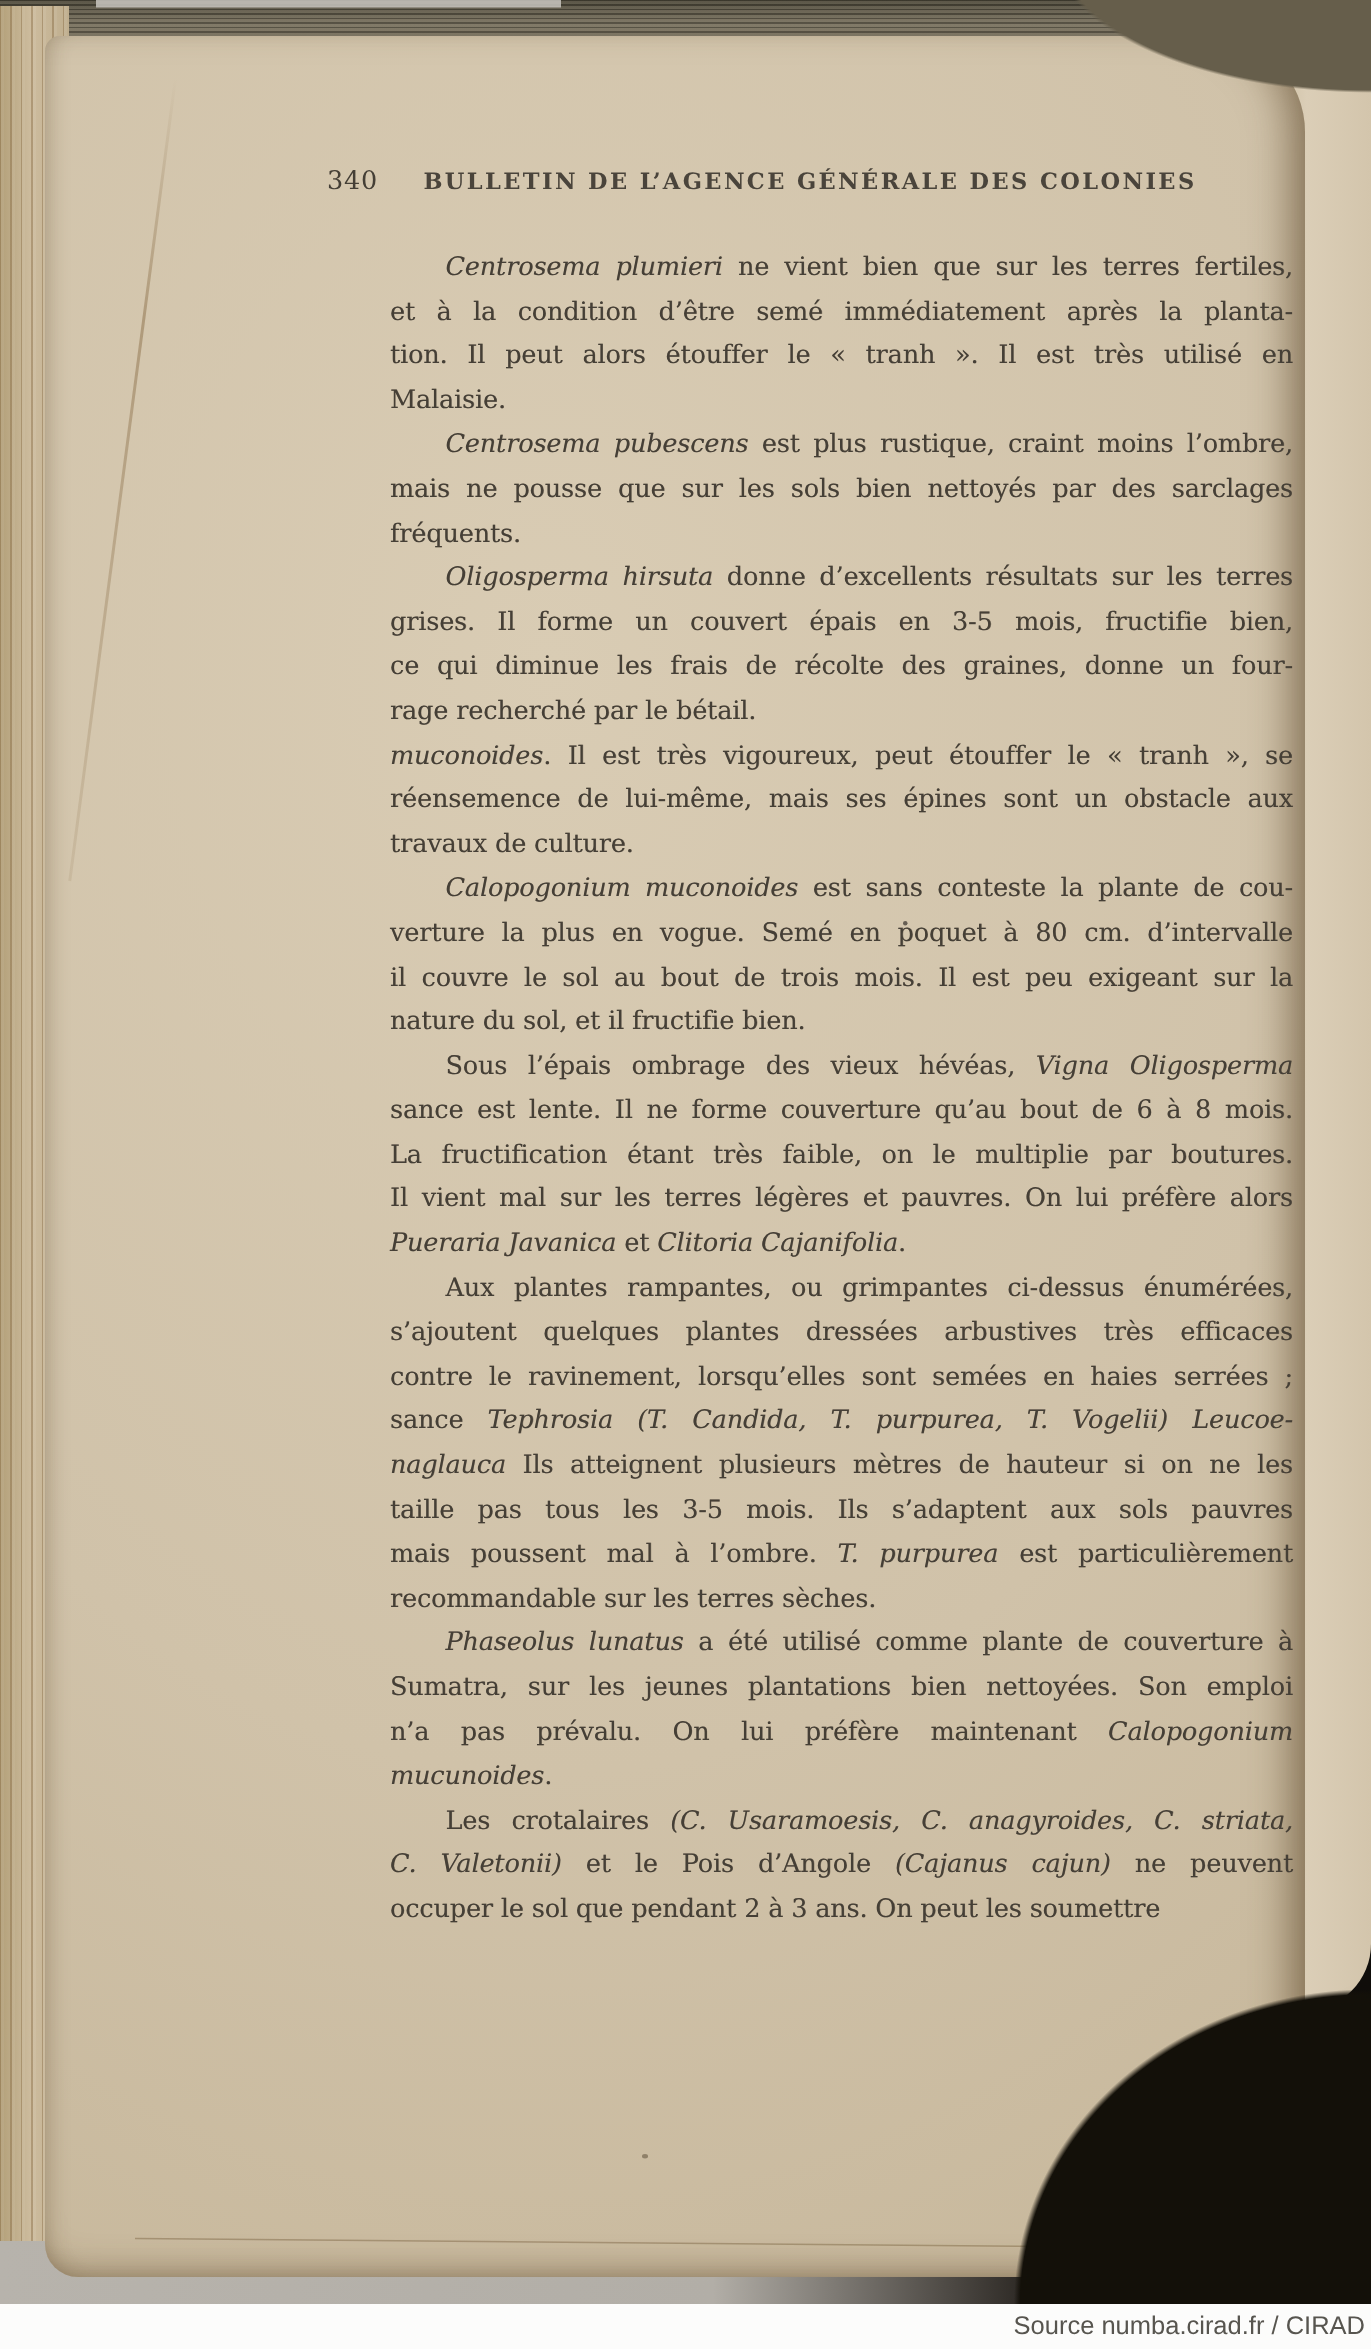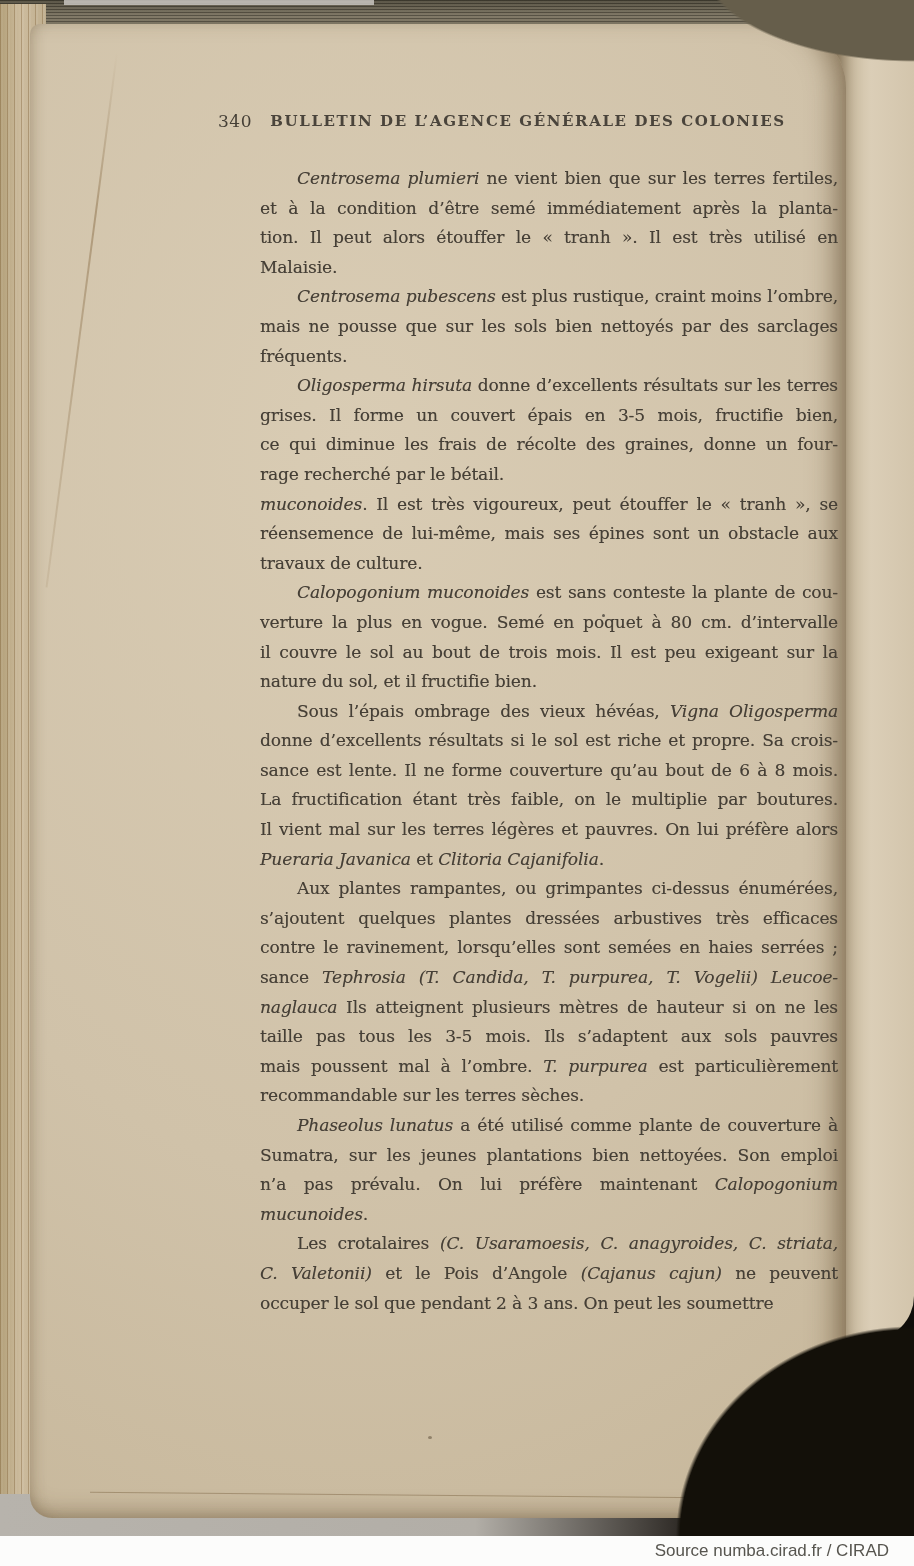--- a/index.html
+++ b/index.html
@@ -34,20 +34,21 @@
   }
   
   .main-page{
     position:absolute;left:30px;top:24px;width:816px;height:1494px;z-index:3;
     background:radial-gradient(120% 90% at 40% 28%,#d9ccb4 0%,#d0c2a9 55%,#c5b598 100%);
     border-radius:10px 64px 130px 22px;
     box-shadow:
       inset -24px 0 28px -14px rgba(80,58,30,.55),
       inset 0 -16px 24px -14px rgba(80,58,30,.40),
       inset 10px 0 16px -10px rgba(80,58,30,.30);
+    padding-left: 24px;
   }
   
   .fold-line{
     position:absolute;left:86px;top:28px;width:2px;height:540px;z-index:4;
     background:linear-gradient(rgba(130,100,60,0),rgba(130,100,60,.45) 30%,rgba(130,100,60,.12));
     transform:rotate(7.5deg);transform-origin:top center;
   }
   
   .bottom-edge-line{
     position:absolute;left:60px;bottom:22px;width:720px;height:1px;z-index:4;
@@ -65,21 +66,21 @@
   }
   
   .bottom-shadow{
     position:absolute;left:0;bottom:30px;width:100%;height:42px;z-index:2;
     background:linear-gradient(90deg,#b7b3ac 0%,#b2aea7 52%,#1a1612 78%,#14110d 100%);
   }
   
   .watermark-bar{
     position:absolute;left:0;bottom:0;width:100%;height:30px;z-index:6;
     background:#fcfcfb;display:flex;align-items:center;justify-content:flex-end;
-    padding-right:25px;box-sizing:border-box;
+    padding-right:4px;box-sizing:border-box;
   }
   .watermark-text{font-family:"Liberation Sans",sans-serif;font-size:17px;color:#57554f;}
 
   
   .text-area{position:absolute;left:188px;top:86px;right:8px;z-index:5;color:#453f36;}
   .page-head{position:relative;height:22px;margin-bottom:32px;}
   .page-number{position:absolute;left:0;top:0;font-size:17px;line-height:22px;letter-spacing:.5px;}
   .running-header{
     display:block;text-align:center;font-size:15px;line-height:22px;
     font-weight:700;letter-spacing:1.6px;color:#4a443b;
@@ -141,21 +142,20 @@
             <div class="line last"><span>travaux de culture.</span></div>
           </div>
           <div class="para">
             <div class="line first"><span class="it">Calopogonium muconoides</span><span> est sans conteste la plante de cou-</span></div>
             <div class="line"><span>verture la plus en vogue. Semé en poquet à 80 cm. d’intervalle</span></div>
             <div class="line"><span>il couvre le sol au bout de trois mois. Il est peu exigeant sur la</span></div>
             <div class="line last"><span>nature du sol, et il fructifie bien.</span></div>
           </div>
           <div class="para">
             <div class="line first"><span>Sous l’épais ombrage des vieux hévéas, </span><span class="it">Vigna Oligosperma</span></div>
-            <div class="line"><span>donne d’excellents résultats si le sol est riche et propre. Sa crois-</span></div>
             <div class="line"><span>sance est lente. Il ne forme couverture qu’au bout de 6 à 8 mois.</span></div>
             <div class="line"><span>La fructification étant très faible, on le multiplie par boutures.</span></div>
             <div class="line"><span>Il vient mal sur les terres légères et pauvres. On lui préfère alors</span></div>
             <div class="line last"><span class="it">Pueraria Javanica</span><span> et </span><span class="it">Clitoria Cajanifolia</span><span>.</span></div>
           </div>
           <div class="para">
             <div class="line first"><span>Aux plantes rampantes, ou grimpantes ci-dessus énumérées,</span></div>
             <div class="line"><span>s’ajoutent quelques plantes dressées arbustives très efficaces</span></div>
             <div class="line"><span>contre le ravinement, lorsqu’elles sont semées en haies serrées ;</span></div>
             <div class="line"><span>sance </span><span class="it">Tephrosia (T. Candida, T. purpurea, T. Vogelii) Leucoe-</span></div>

